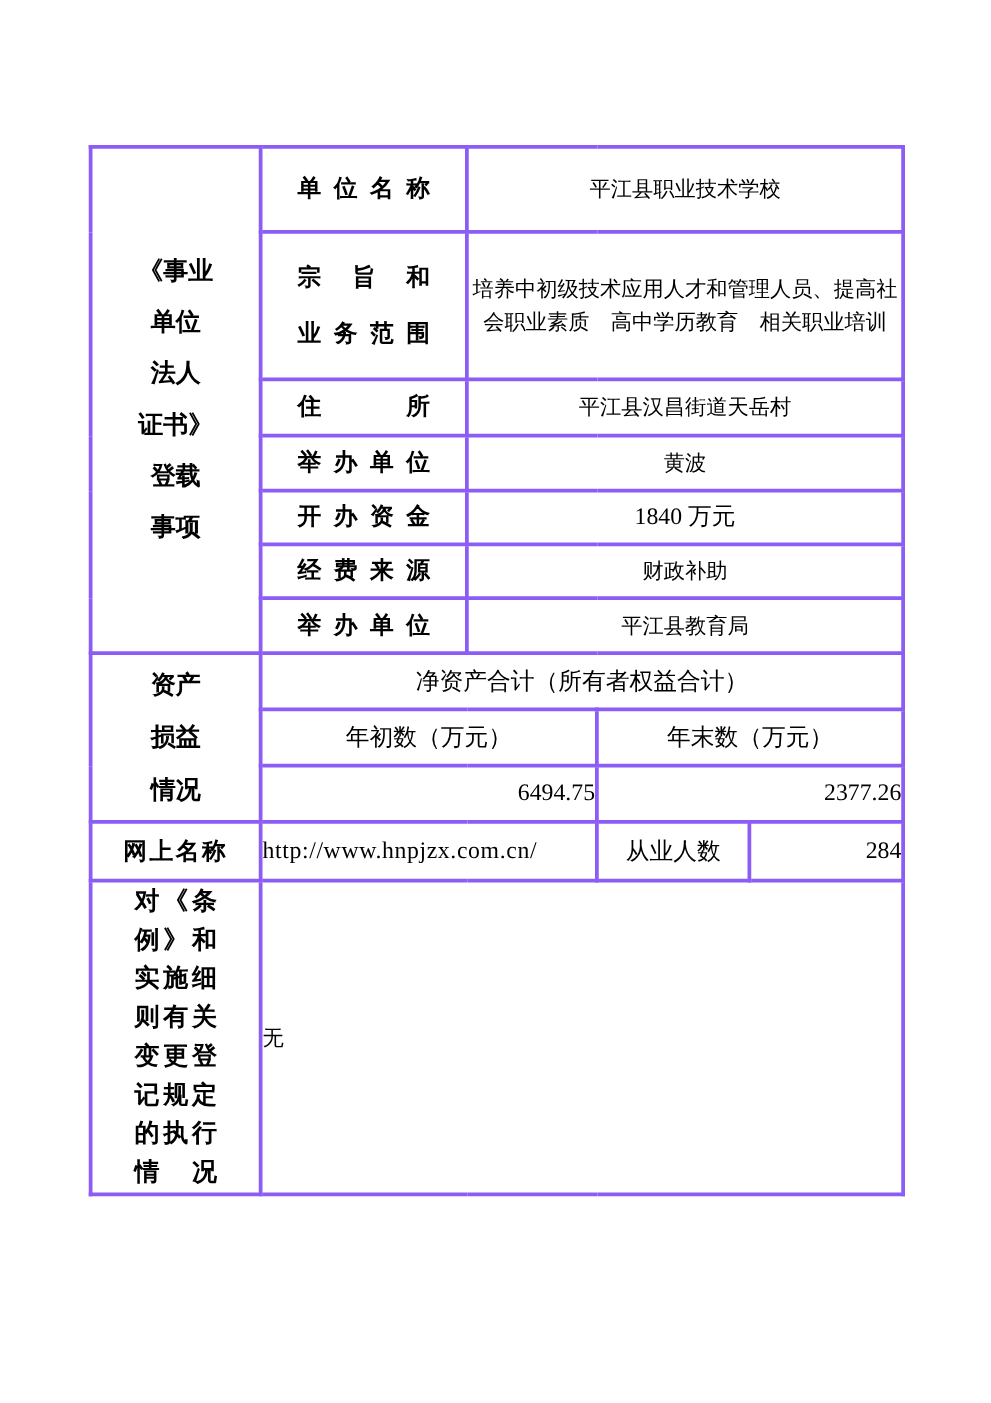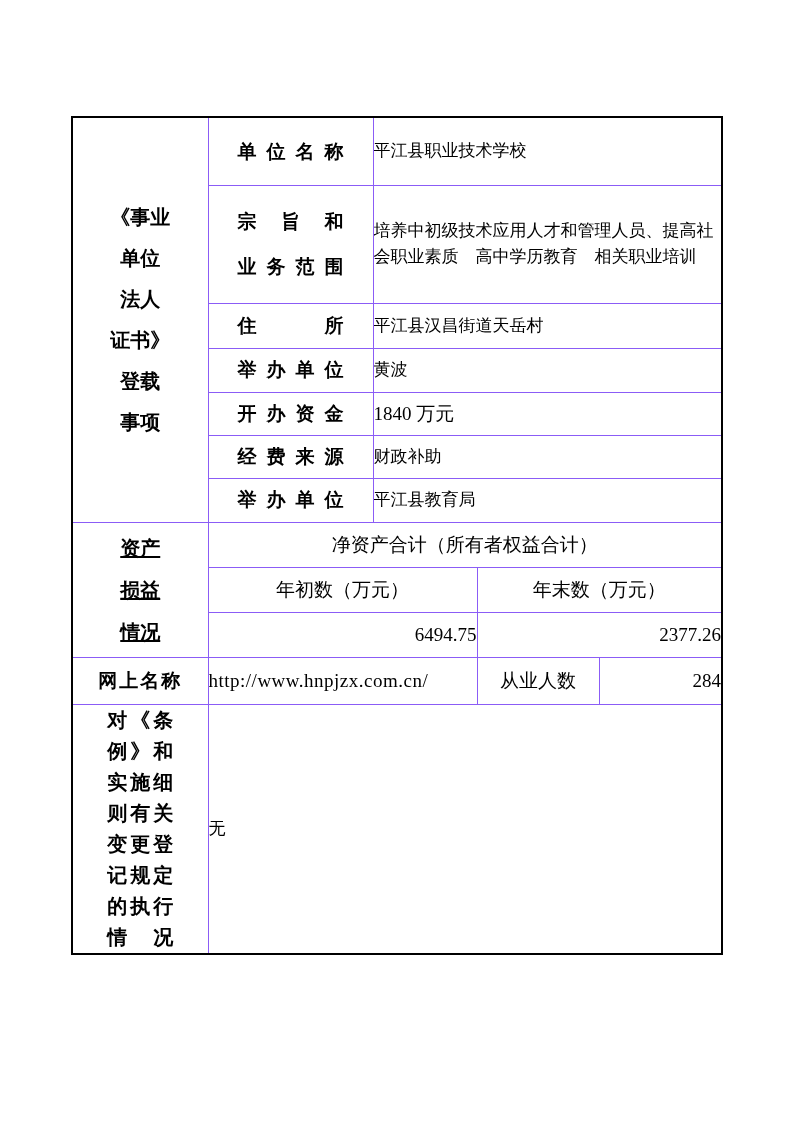--- a/index.html
+++ b/index.html
@@ -17,33 +17,33 @@
   }
   .doc-table {
     position: absolute;
     left: 71px;
     top: 116px;
     border-collapse: collapse;
     table-layout: fixed;
     border: 2px solid #000000;
   }
   .doc-table td {
-    border: 1px solid #8b5cf6;
+    border: 3px solid #8b5cf6;
     padding: 0;
     vertical-align: middle;
     overflow: hidden;
   }
   
   .side-header {
     text-align: center;
     font-weight: bold;
     font-size: 20px;
   }
   .cert-line { line-height: 41px; }
-  .assets-line { line-height: 42px; text-decoration: underline; }
+  .assets-line { line-height: 42px; }
   .reg-line {
     width: 66px;
     margin: 0 auto;
     line-height: 31px;
     text-align: justify;
     text-align-last: justify;
   }
   
   .jlabel {
     width: 106px;
@@ -54,20 +54,21 @@
     text-align: justify;
     text-align-last: justify;
     white-space: pre-line;
   }
   .jlabel.tight { line-height: 30px; }
   
   .value-cell {
     font-size: 17px;
     line-height: 26px;
     padding: 2px 10px;
+    text-align: center;
   }
   .value-lg { font-size: 19px; }
   .center-bold {
     font-weight: normal;
     font-size: 19px;
     text-align: center;
   }
   .num-cell {
     font-size: 19px;
     text-align: right;

